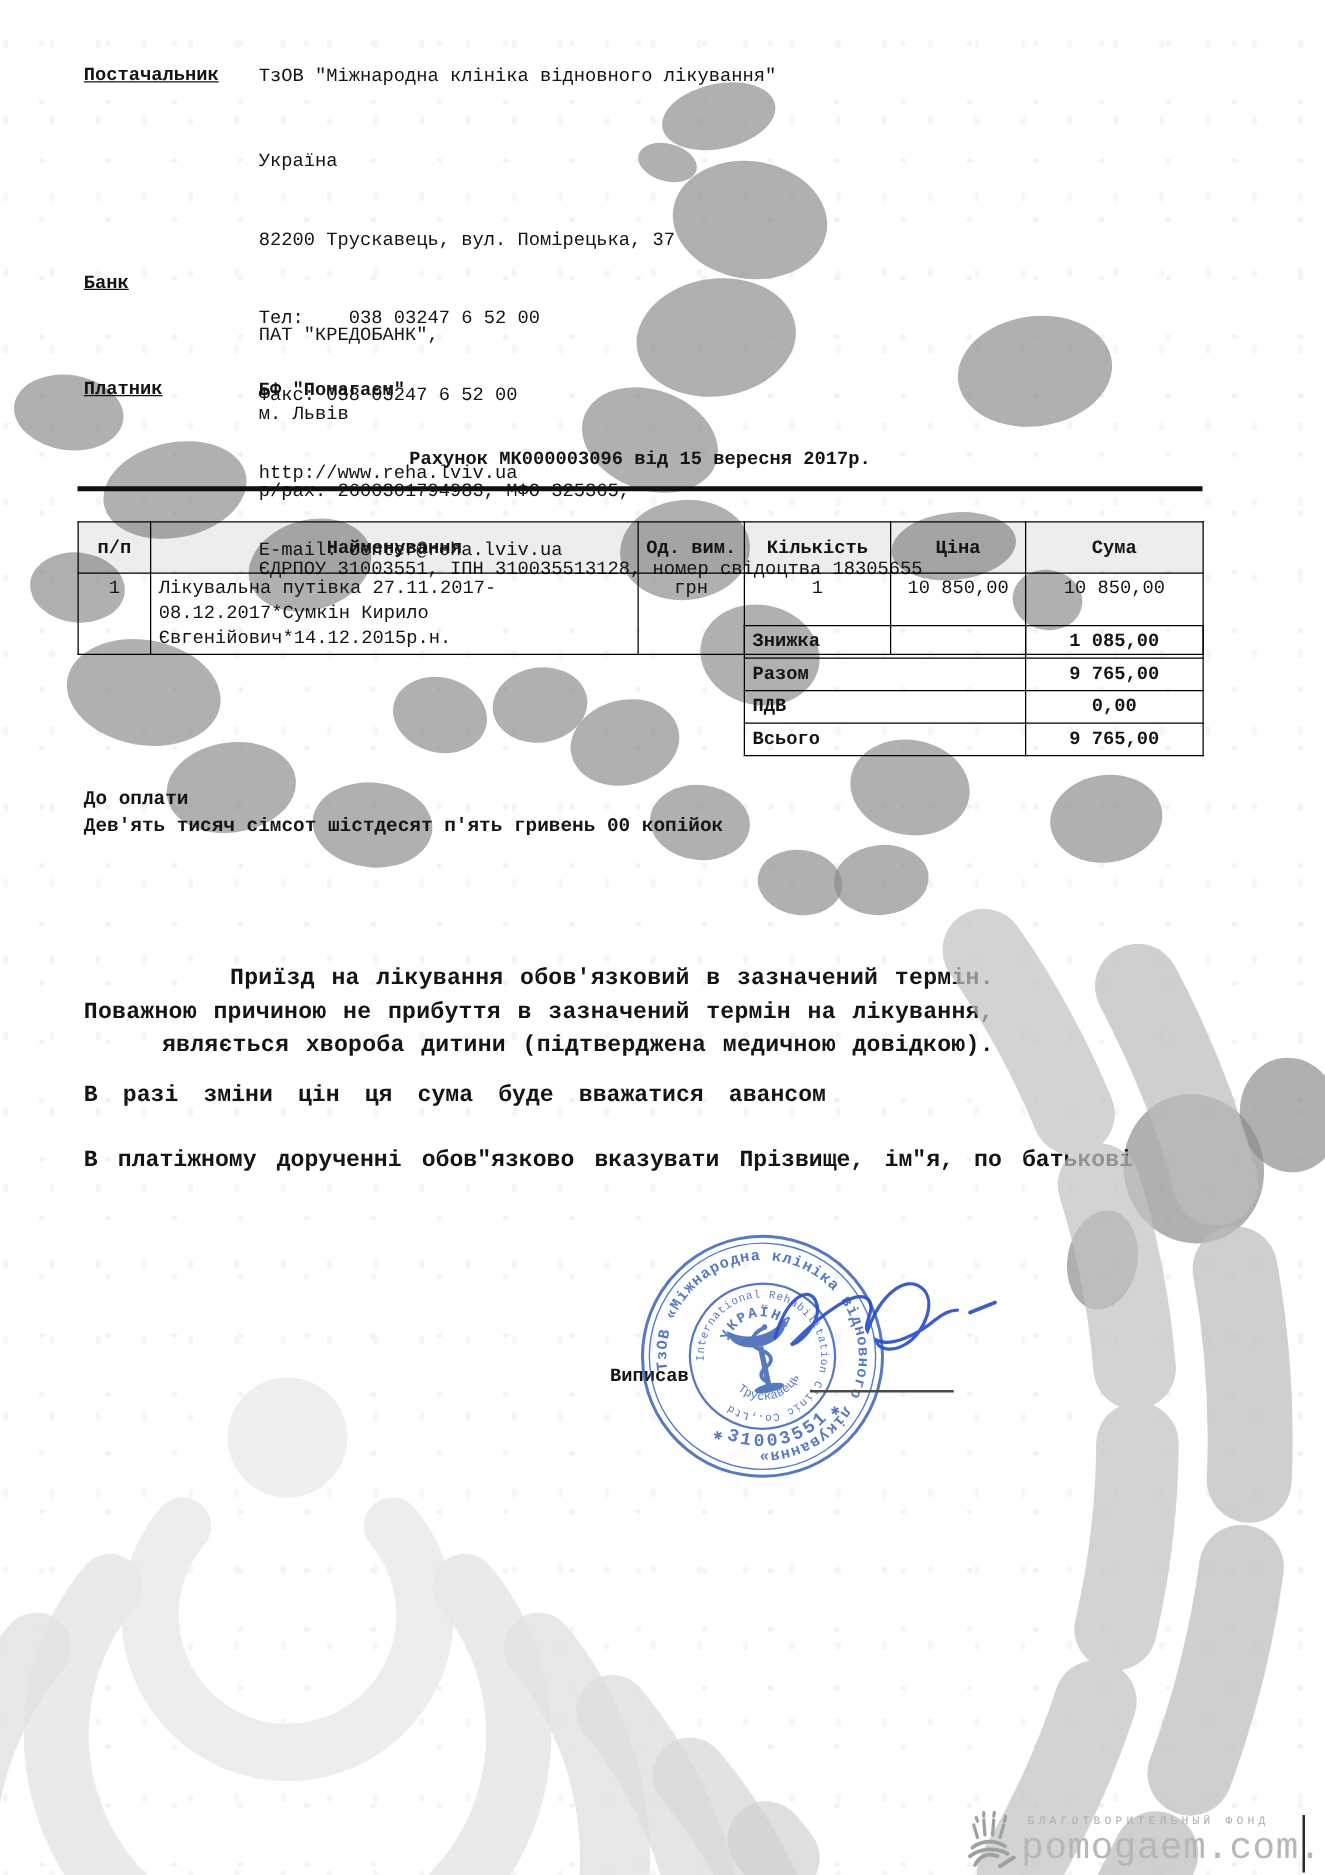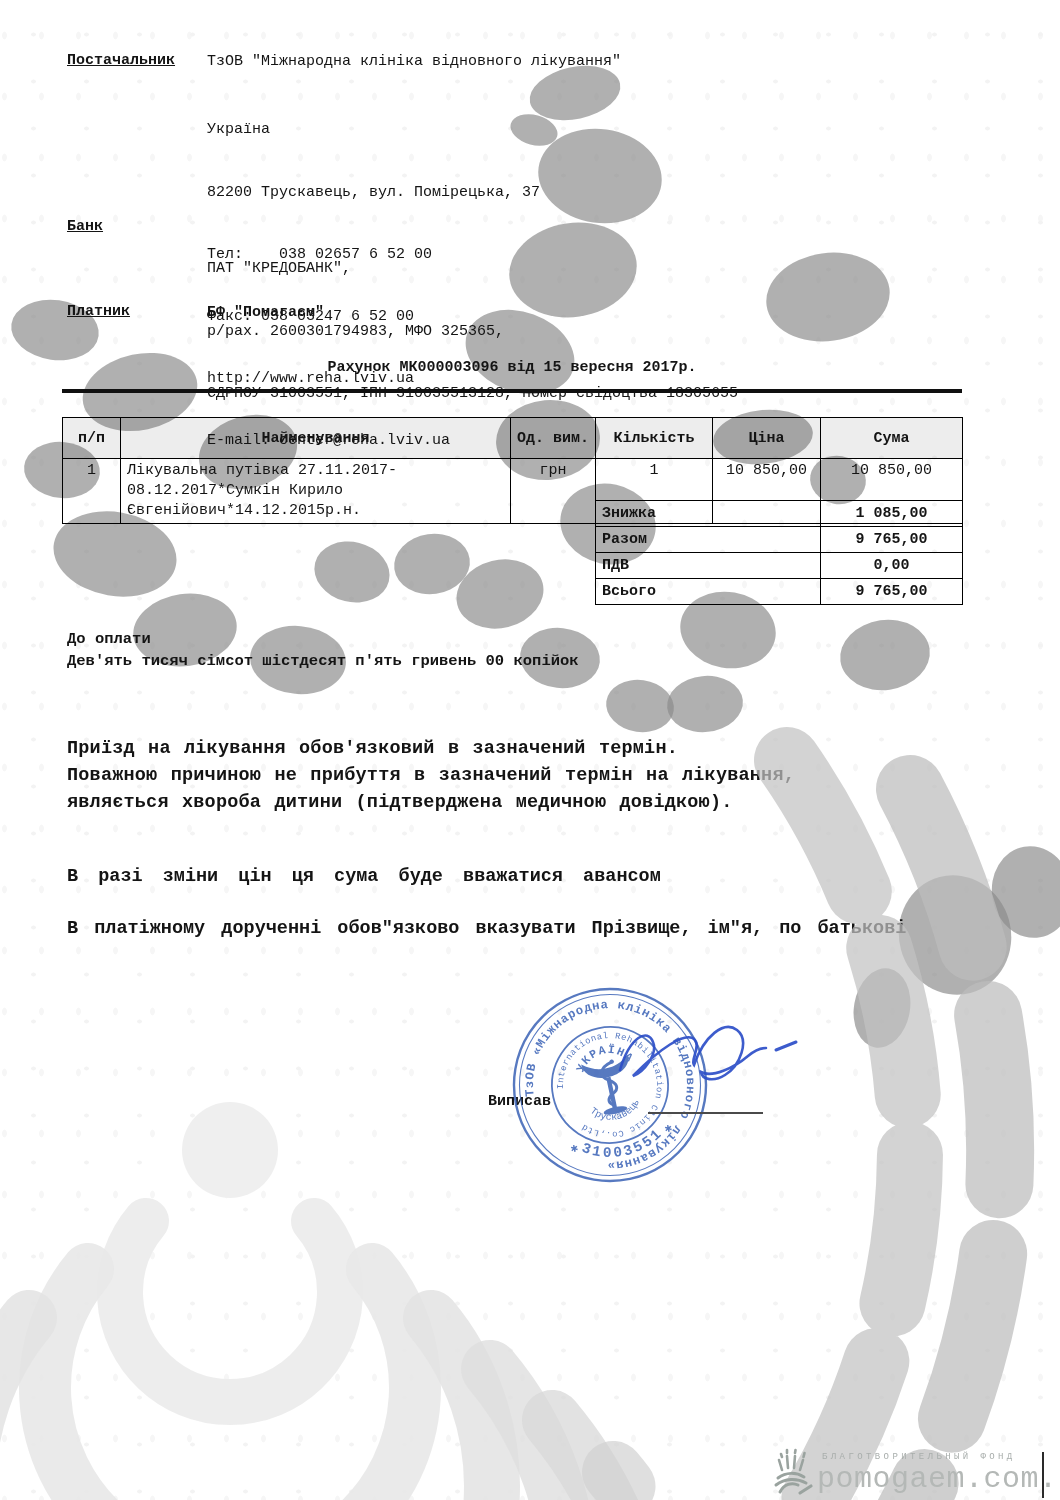--- a/index.html
+++ b/index.html
@@ -75,29 +75,30 @@
       <ellipse cx="1032" cy="892" rx="40" ry="46" transform="rotate(-10 1032 892)"></ellipse>
       <ellipse cx="882" cy="1008" rx="28" ry="40" transform="rotate(10 882 1008)"></ellipse>
     </g>
   </svg>
 
   <div class="c lbl" style="left:67px;top:52px;">Постачальник</div>
   <div class="c val" style="left:207px;top:52px;">ТзОВ "Міжнародна клініка відновного лікування"</div>
   <div class="c val" style="left:207px;top:79px;">
     <div>Україна</div>
     <div>82200 Трускавець, вул. Помірецька, 37</div>
-    <div>Тел:    038 02657 6 52 00</div>
+    <div>Тел:    038 03247 6 52 00</div>
     <div>Факс: 038 03247 6 52 00</div>
     <div>http://www.reha.lviv.ua</div>
     <div>E-mail: center@reha.lviv.ua</div>
   </div>
 
   <div class="c lbl" style="left:67px;top:218px;">Банк</div>
   <div class="c val" style="left:207px;top:218px;">
     <div>ПАТ "КРЕДОБАНК",</div>
+    <div>м. Львів</div>
     <div>р/рах. 2600301794983, МФО 325365,</div>
     <div>ЄДРПОУ 31003551, ІПН 310035513128, номер свідоцтва 18305655</div>
   </div>
 
   <div class="c lbl" style="left:67px;top:303px;">Платник</div>
   <div class="c val bold" style="left:207px;top:303px;">БФ "Помагаєм"</div>
 
   <div class="c title" style="left:62px;top:359px;width:900px;">Рахунок МК000003096 від 15 вересня 2017р.</div>
   <div class="c rule" style="left:62px;top:389px;width:900px;height:4px;"></div>
 
@@ -151,21 +152,21 @@
     <tr>
       <td>Всього</td>
       <td class="tval">9 765,00</td>
     </tr>
   </tbody>
     </table>
 
   <div class="c pay-label" style="left:67px;top:630px;">До оплати</div>
   <div class="c pay-words" style="left:67px;top:652px;">Дев'ять тисяч сімсот шістдесят п'ять гривень 00 копійок</div>
 
-  <div class="c p1" style="left:67px;top:735px;">
+  <div class="c p1" style="left:67px;top:769px;text-align:right;">
     <div>Приїзд на лікування обов'язковий в зазначений термін.</div>
     <div>Поважною причиною не прибуття в зазначений термін на лікування,</div>
     <div>являється хвороба дитини (підтверджена медичною довідкою).</div>
   </div>
   <div class="c p2" style="left:67px;top:866px;">В разі зміни цін ця сума буде вважатися авансом</div>
   <div class="c p3" style="left:67px;top:915px;">
     <div>В платіжному дорученні обов"язково вказувати  Прізвище, ім"я, по батькові</div>
   </div>
 
   <div class="c vypysav" style="left:488px;top:1093px;">Виписав</div>

